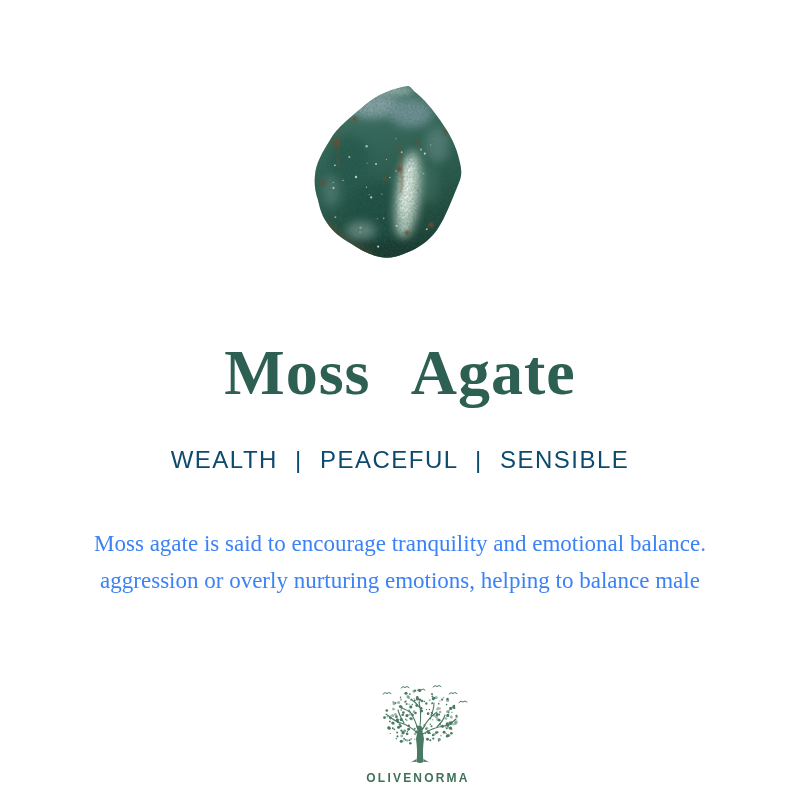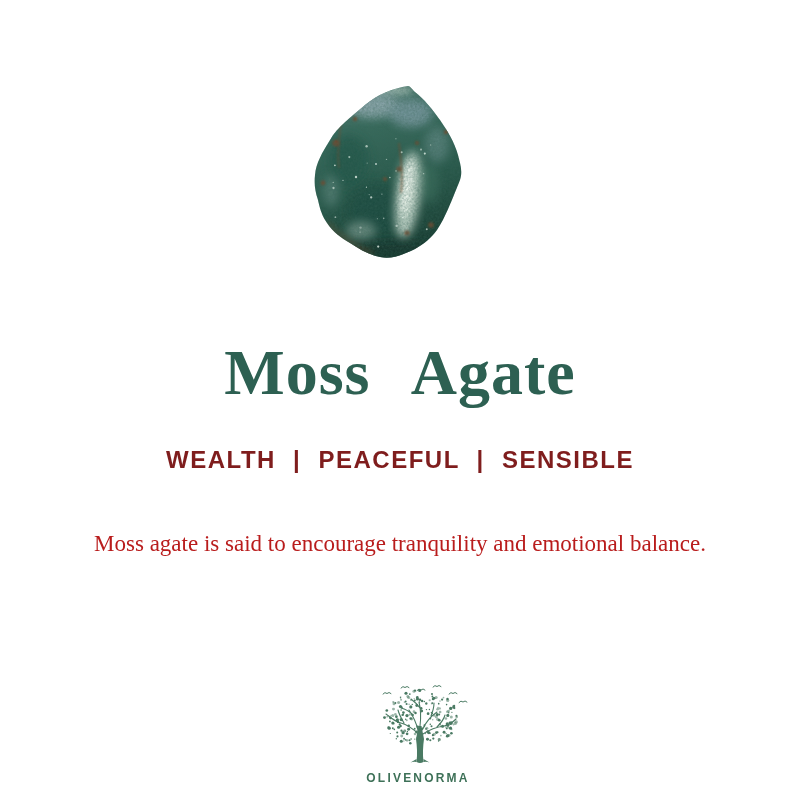--- a/index.html
+++ b/index.html
@@ -10,26 +10,26 @@
   figure{margin:0;}
   .stone{position:absolute;left:311px;top:83px;width:158px;height:178px;}
   .title{
     position:absolute;left:0;right:0;top:336px;margin:0;text-align:center;
     font-family:"Liberation Serif",serif;font-weight:700;font-size:64px;
     line-height:1.15;color:#2d6052;letter-spacing:1px;word-spacing:0.42em;
     white-space:nowrap;
   }
   .tagline{
     position:absolute;left:0;right:0;top:446px;text-align:center;
-    font-family:"Liberation Sans",sans-serif;font-weight:700;font-size:24px;
-    color:#7f1d1d;letter-spacing:1.5px;word-spacing:9px;white-space:nowrap;
+    font-family:"Liberation Sans",sans-serif;font-weight:400;font-size:24px;
+    color:#0c4a6e;letter-spacing:1.5px;word-spacing:9px;white-space:nowrap;
   }
   .desc{
     position:absolute;left:0;right:0;top:526px;text-align:center;
-    font-family:"Liberation Serif",serif;font-size:23px;color:#b91c1c;
+    font-family:"Liberation Serif",serif;font-size:23px;color:#3b82f6;
   }
   .desc .line{line-height:36.5px;white-space:nowrap;}
   .logo{
     position:absolute;left:0;right:0;top:684px;
     display:flex;flex-direction:column;align-items:center;margin-left:36px;
   }
   .logo svg{display:block;margin-left:6px;}
   .brand{
     margin-top:5px;font-family:"Liberation Sans",sans-serif;font-weight:700;
     font-size:12px;letter-spacing:2.2px;color:#3e7158;white-space:nowrap;
@@ -137,20 +137,21 @@
       </g>
     </svg>
   </figure>
 
   <h1 class="title">Moss Agate</h1>
 
   <div class="tagline">WEALTH | PEACEFUL | SENSIBLE</div>
 
   <div class="desc">
     <div class="line">Moss agate is said to encourage tranquility and emotional balance.</div>
+    <div class="line">aggression or overly nurturing emotions, helping to balance male</div>
   </div>
 
   <figure class="logo">
     <svg width="100" height="82" viewBox="0 0 100 82" aria-hidden="true">
       <g stroke="#4a7a63" stroke-width="1" fill="none" stroke-linecap="round">
         <path d="M12,10 Q14,7.4 16,9.5 Q18,7.4 20,9.5"></path>
         <path d="M30,4 Q32,1.4 34,3.5 Q36,1.4 38,3.5"></path>
         <path d="M46,6.5 Q48,3.9 50,6 Q52,3.9 54,6"></path>
         <path d="M62,3 Q64,0.4 66,2.5 Q68,0.4 70,2.5"></path>
         <path d="M78,10 Q80,7.4 82,9.5 Q84,7.4 86,9.5"></path>

